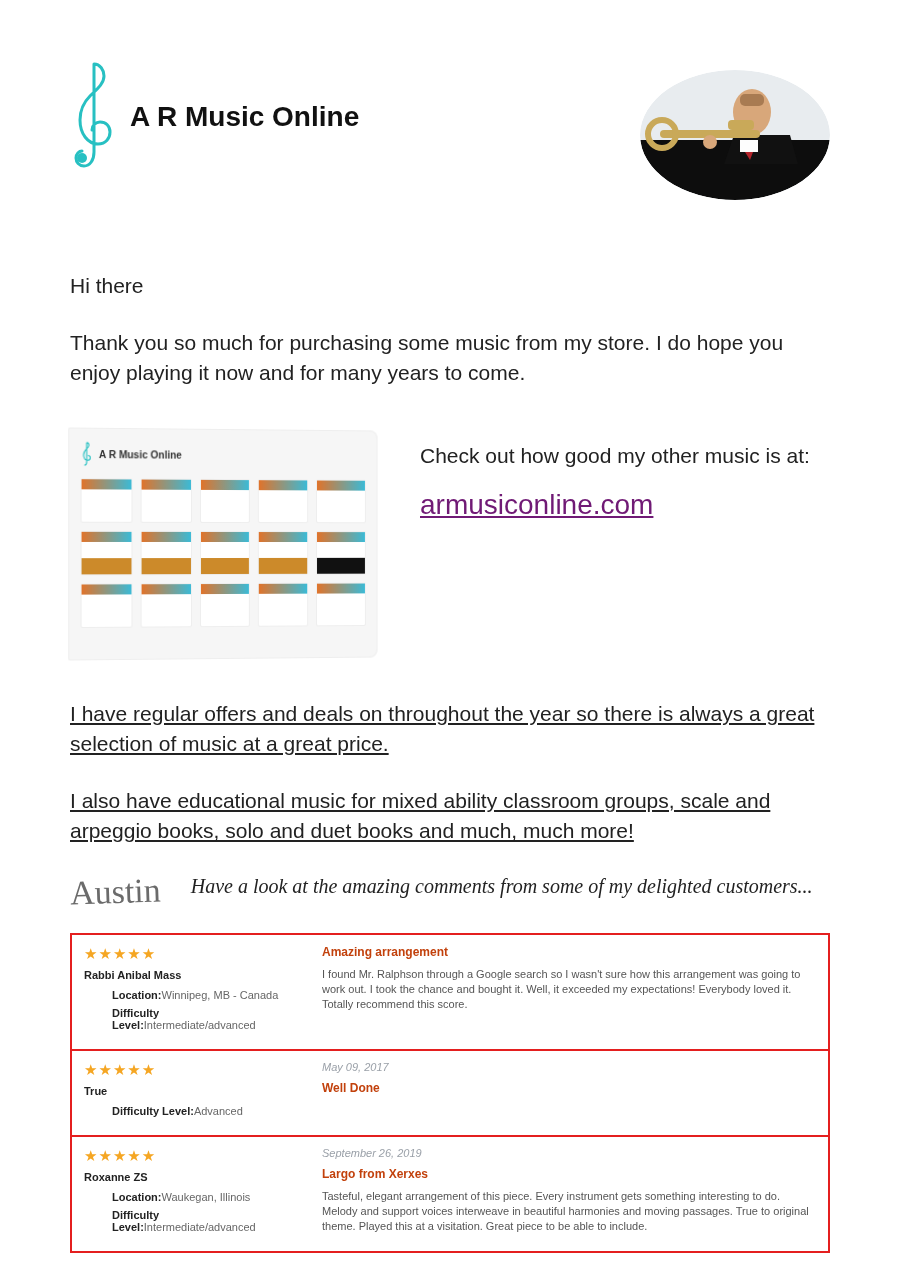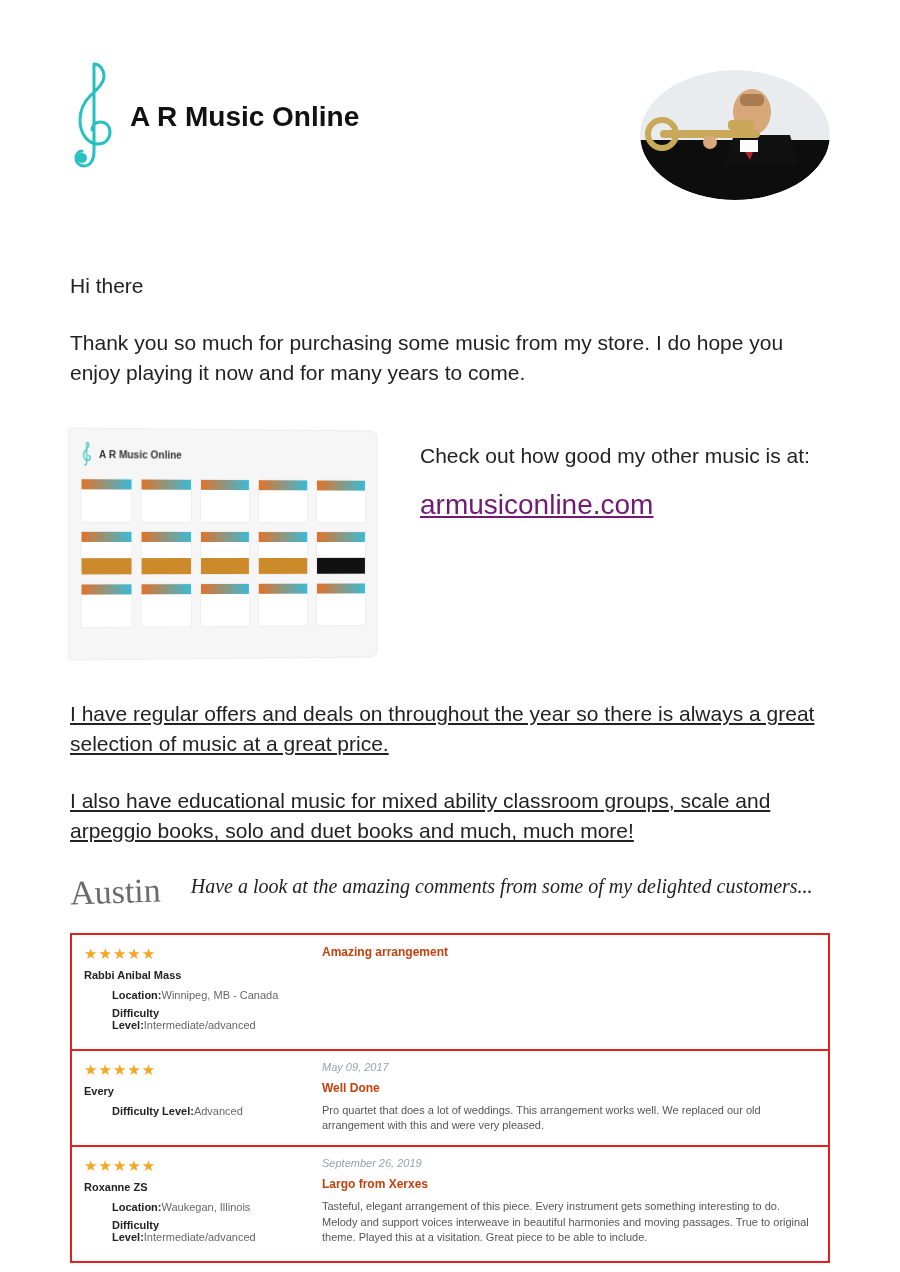--- a/index.html
+++ b/index.html
@@ -139,33 +139,33 @@
 
 <div class="review">
     <div class="rev-left">
       <div class="stars">★★★★★</div>
       <div class="rev-name">Rabbi Anibal Mass</div>
       <div class="rev-meta"><span class="lbl">Location:</span><span class="val">Winnipeg, MB - Canada</span></div>
       <div class="rev-meta"><span class="lbl">Difficulty Level:</span><span class="val">Intermediate/advanced</span></div>
     </div>
     <div class="rev-right">
       <div class="rev-title">Amazing arrangement</div>
+      <div class="rev-body">I found Mr. Ralphson through a Google search so I wasn't sure how this arrangement was going to work out. I took the chance and bought it. Well, it exceeded my expectations! Everybody loved it. Totally recommend this score.</div>
     </div>
     </div>
     <div class="review">
     <div class="rev-left">
       <div class="stars">★★★★★</div>
-      <div class="rev-name">Every</div>
+      <div class="rev-name">True</div>
 
       <div class="rev-meta"><span class="lbl">Difficulty Level:</span><span class="val">Advanced</span></div>
     </div>
     <div class="rev-right">
       <div class="rev-date">May 09, 2017</div>
       <div class="rev-title">Well Done</div>
-      <div class="rev-body">Pro quartet that does a lot of weddings. This arrangement works well. We replaced our old arrangement with this and were very pleased.</div>
     </div>
     </div>
     <div class="review">
     <div class="rev-left">
       <div class="stars">★★★★★</div>
       <div class="rev-name">Roxanne ZS</div>
       <div class="rev-meta"><span class="lbl">Location:</span><span class="val">Waukegan, Illinois</span></div>
       <div class="rev-meta"><span class="lbl">Difficulty Level:</span><span class="val">Intermediate/advanced</span></div>
     </div>
     <div class="rev-right">

